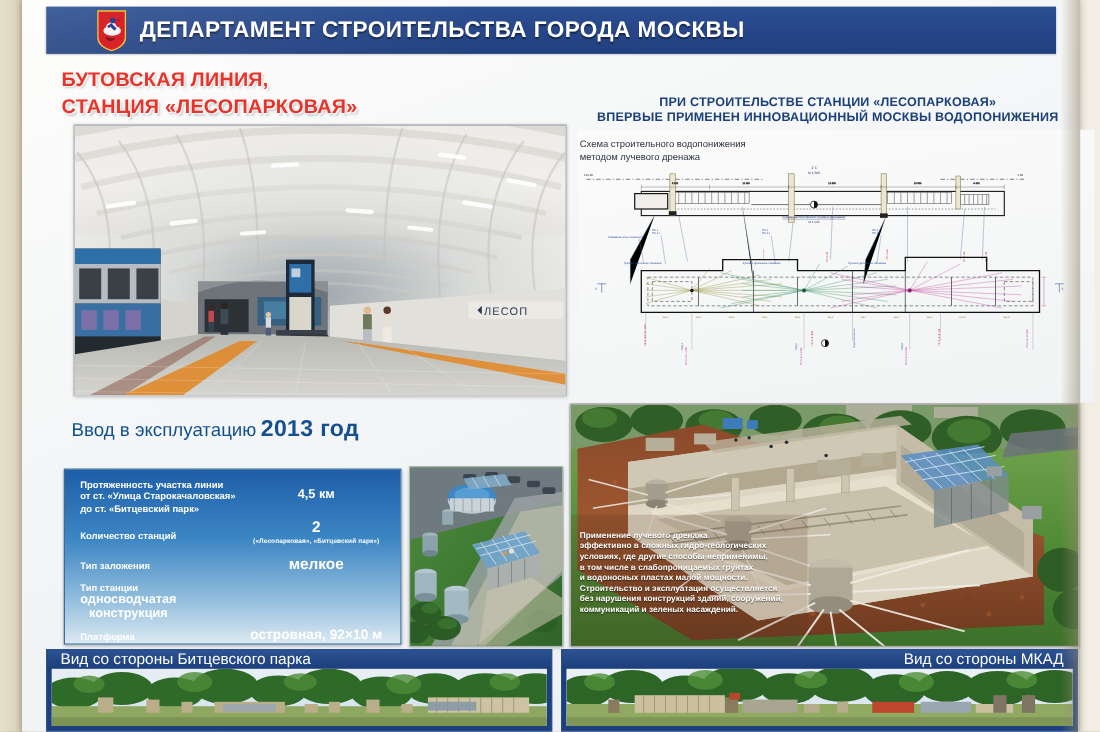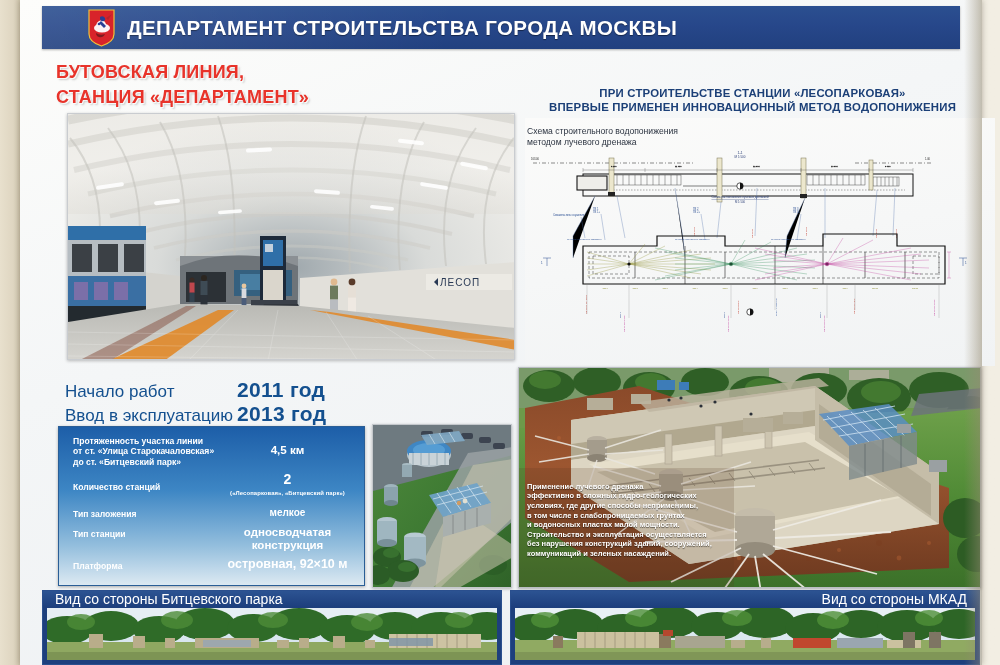--- a/index.html
+++ b/index.html
@@ -65,22 +65,22 @@
     background:linear-gradient(180deg,#1d5ea8 0%,#3d86c4 40%,#93bedd 75%,#dce9f2 100%);
     border:1px solid #2a5e96; padding:9px 12px 6px 14px; color:#fff;
     box-shadow:0 1px 3px rgba(0,0,0,.3);
   }
   .irow{display:flex; align-items:flex-start; margin-bottom:6px;}
   .ilab{font-size:8.6px; font-weight:bold; line-height:10.4px; width:150px; flex:none;}
   .ival{font-size:11.6px; font-weight:bold; text-align:center; flex:1; line-height:13px;}
   .ival .sub{display:block; font-size:5.9px; font-weight:bold; margin-top:1px; letter-spacing:.1px;}
   .r1 .ival{padding-top:7px;}
   .r2{margin-top:4px;align-items:center;} .r2 .ival{font-size:14px;}
-  .r3{margin-top:5px;} .r3 .ival{font-size:10px;}
-  .r4{margin-top:4px;} .r4 .ival{font-size:11.5px;}
+  .r3{margin-top:5px;} .r3 .ival{font-size:14px;}
+  .r4{margin-top:4px;flex-direction:column;} .r4 .ival{font-size:11.5px;}
   .r5{margin-top:6px;} .r5 .ival{font-size:12.5px;}
   .r3 .ilab,.r4 .ilab,.r5 .ilab{padding-top:3px;}
 
   .photo-aerial{
     position:absolute; left:352px; top:424px; width:140px; height:164px;
     border:1px solid #c4c8cc; overflow:hidden; background:#3c6e3a;
     box-shadow:0 1px 3px rgba(0,0,0,.25);
   }
 
   
@@ -149,21 +149,21 @@
         <path d="M18 9 l6-4 l-4 6z" fill="#b8232a"></path>
         <path d="M8 24 q4 3 9 1 q-2 4 -6 3 q-3-1-3-4z" fill="#7d1a1f"></path>
         <circle cx="11" cy="15" r="1.3" fill="#2b3f93"></circle>
       </svg>
     </div>
     <div class="hdr-title">ДЕПАРТАМЕНТ СТРОИТЕЛЬСТВА ГОРОДА МОСКВЫ</div>
   </div>
 
   <div class="ltitle">
     <div>БУТОВСКАЯ ЛИНИЯ,</div>
-    <div>СТАНЦИЯ «ДЕПАРТАМЕНТ»</div>
+    <div>СТАНЦИЯ «ЛЕСОПАРКОВАЯ»</div>
   </div>
 
   <div class="photo-station">
     <svg width="448" height="247" viewBox="0 0 448 247">
       <defs>
         <linearGradient id="vault" x1="0" y1="0" x2="0" y2="1">
           <stop offset="0" stop-color="#e9e7e2"></stop>
             <stop offset=".55" stop-color="#f2f0ec"></stop>
             <stop offset="1" stop-color="#dedbd4"></stop>
         </linearGradient>
@@ -300,24 +300,20 @@
           <path d="M0 242 L448 247"></path>
         <path d="M170 196 L120 247"></path>
           <path d="M210 196 L200 247"></path>
           <path d="M258 198 L290 247"></path>
           <path d="M300 202 L370 247"></path>
       </g>
     </svg>
   </div>
 
   <div class="dates">
-    <div class="drow">
-      <div class="dlabel">Начало работ</div>
-      <div class="dval">2011 год</div>
-    </div>
     <div class="drow">
       <div class="dlabel">Ввод в эксплуатацию</div>
       <div class="dval">2013 год</div>
     </div>
   </div>
 
   <div class="infobox">
     <div class="irow r1">
       <div class="ilab" style="white-space: pre-line;">Протяженность участка линии
 от ст. «Улица Старокачаловская»
@@ -435,21 +431,21 @@
         <ellipse cx="18" cy="128" rx="8" ry="5"></ellipse>
           <ellipse cx="34" cy="142" rx="9" ry="5"></ellipse>
       </g>
 
       <path d="M70 112 L110 100 L140 120 L140 132 L84 164 L62 164 Z" fill="#cdc7b2" opacity=".55"></path>
     </svg>
   </div>
 
   <div class="rhead">
     <div>ПРИ СТРОИТЕЛЬСТВЕ СТАНЦИИ «ЛЕСОПАРКОВАЯ»</div>
-    <div>ВПЕРВЫЕ ПРИМЕНЕН ИННОВАЦИОННЫЙ МЕТОД ВОДОПОНИЖЕНИЯ</div>
+    <div>ВПЕРВЫЕ ПРИМЕНЕН ИННОВАЦИОННЫЙ МОСКВЫ ВОДОПОНИЖЕНИЯ</div>
   </div>
 
   <div class="drawing">
     <svg width="470" height="248" viewBox="0 0 470 248">
       <rect width="470" height="248" fill="none"></rect>
 
       <g font-family="Liberation Sans, sans-serif">
         <text x="215" y="36" font-size="3.6" fill="#2b3f77" text-anchor="middle">1-1</text>
         <text x="215" y="40" font-size="3" fill="#2b3f77" text-anchor="middle">М 1:500</text>
 

